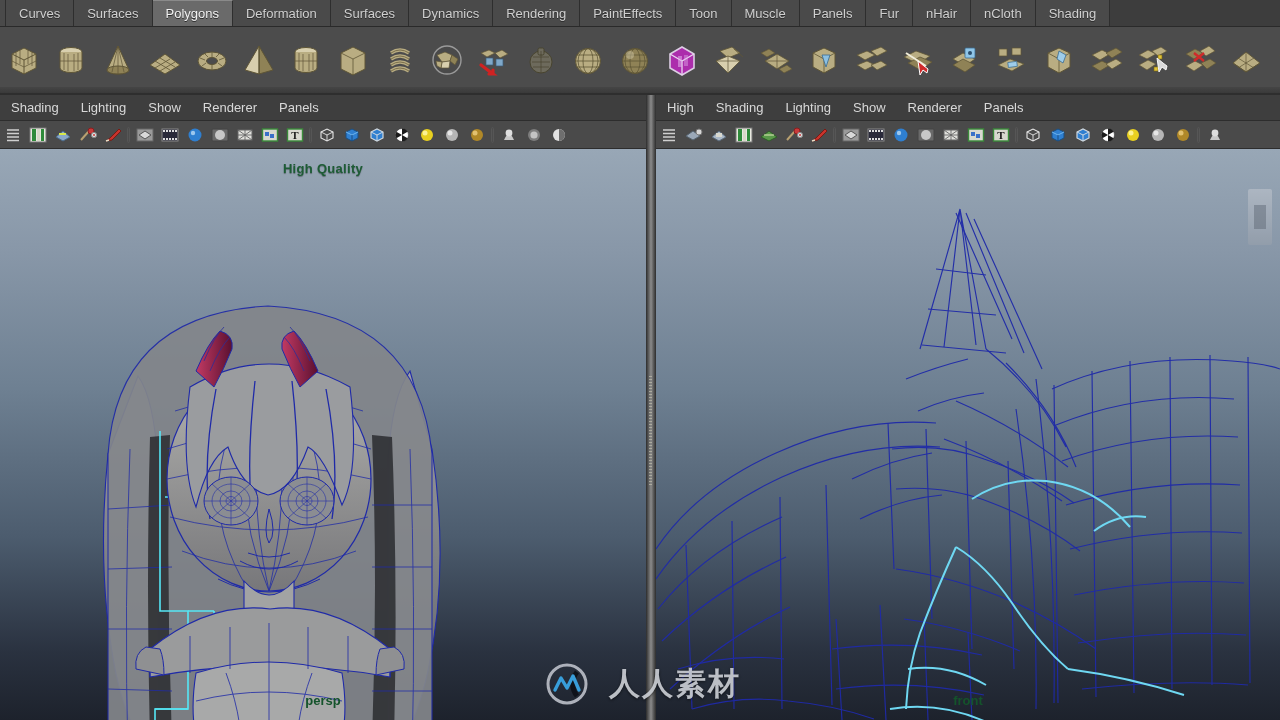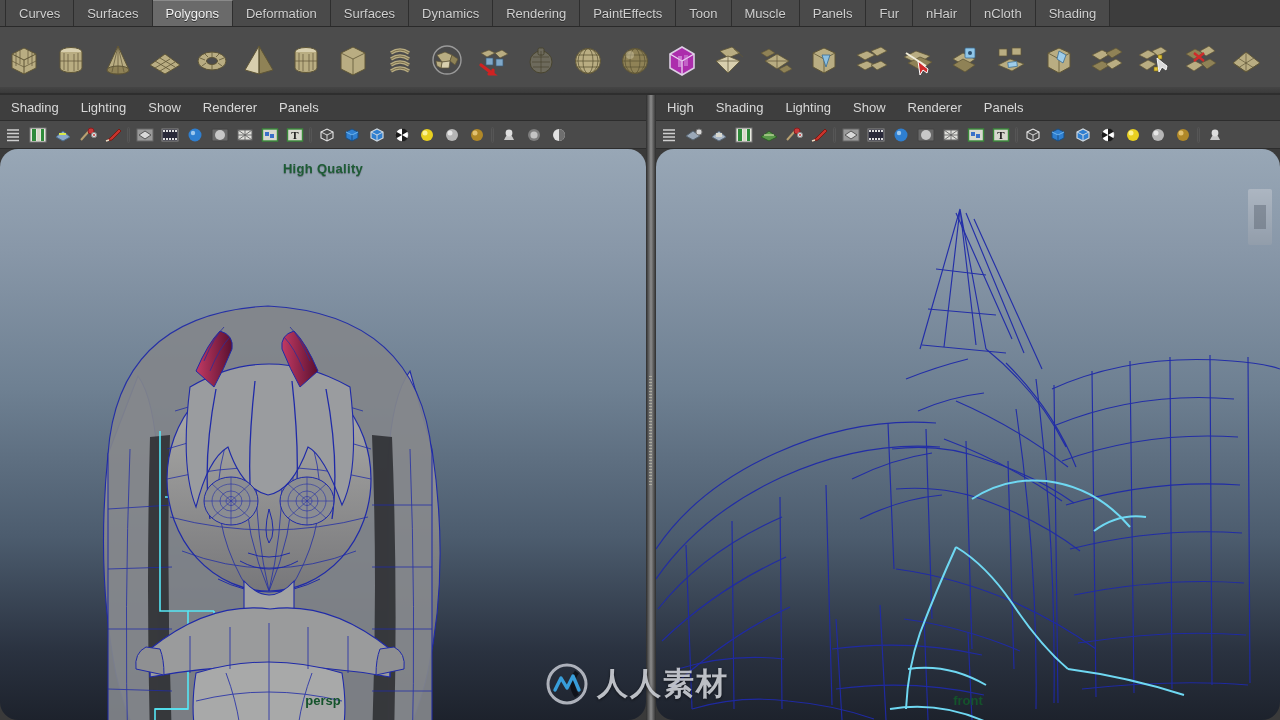--- a/index.html
+++ b/index.html
@@ -102,21 +102,20 @@
     display:block; width:3px; height:16px; border-radius:2px;
     background: linear-gradient(90deg,#5e5e5e,#3a3a3a);
     border:1px solid #565656;
   }
 
   .viewport {
     position: relative; width: 100%;
     height: calc(100% - 54px);
     background: linear-gradient(180deg,#98a7b6 0%, #8897a8 18%, #6e8092 42%, #4c5c6e 68%, #2a3240 88%, #1d222c 100%);
     overflow: hidden;
-    border-radius: 18px;
   }
   .viewport svg { position:absolute; left:0; top:0; width:100%; height:100%; }
 
   .hud-quality {
     position: absolute; left: 50%; transform: translateX(-50%);
     top: 12px;
     color: #1d5c35; font-size: 13px; font-weight: bold;
     letter-spacing: .3px;
     text-shadow: 0 1px 1px rgba(0,0,0,.35);
     pointer-events: none;
@@ -124,21 +123,21 @@
   .hud-camlabel {
     position: absolute; left: 50%; transform: translateX(-50%);
     bottom: 12px;
     color: #14532b; font-size: 13px; font-weight: bold;
     pointer-events: none;
   }
 
   
   .watermark {
     position: absolute; left: 545px; top: 662px;
-    display: flex; align-items: center; gap: 8px;
+    display: flex; align-items: center; gap: 20px;
     pointer-events: none; opacity: .92;
   }
   .wm-text {
     font-size: 31px; font-weight: bold; color: #c9ccd2;
     letter-spacing: 2px;
     text-shadow: 0 1px 3px rgba(0,0,0,.6);
     font-family: "DejaVu Sans", sans-serif;
   }
   .corner-box {
     position:absolute; right: 8px; top: 40px;

